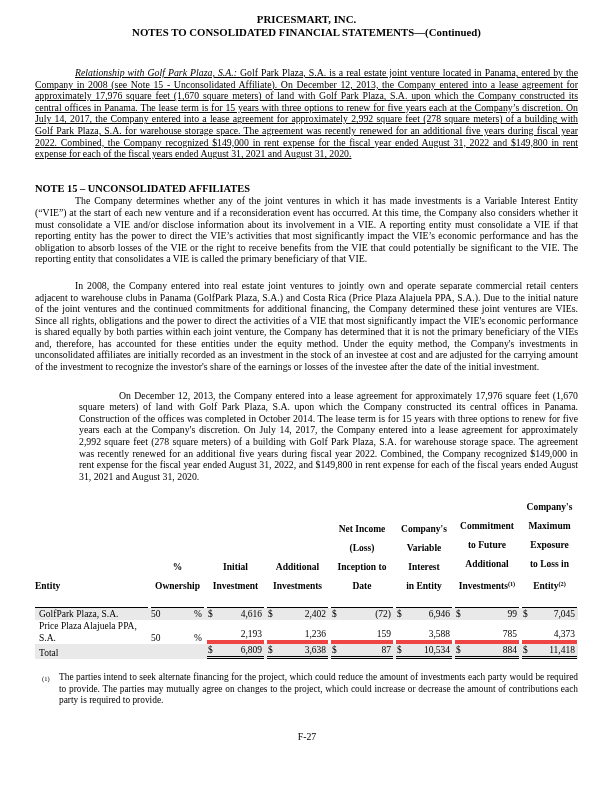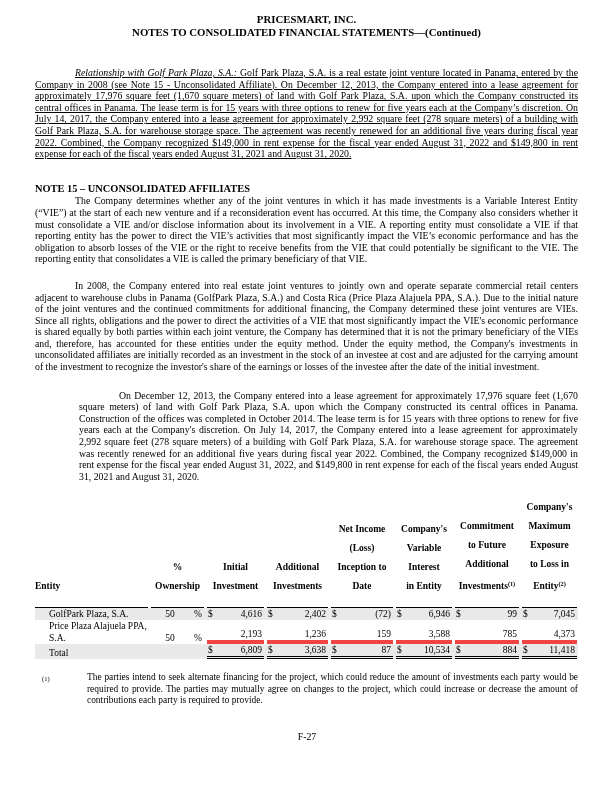--- a/index.html
+++ b/index.html
@@ -37,31 +37,31 @@
     white-space: pre-line;
     line-height: 19px;
     padding-bottom: 11px;
   }
   .hw.ent-hw { text-align: left; margin-left: 0; }
   .hsup { font-size: 6.3px; vertical-align: 3px; font-weight: bold; }
   .cw { margin: 0 1px 0 2px; line-height: 12px; }
   .m { display: flex; justify-content: space-between; }
   .m .d { padding-left: 1px; }
   .m .v { flex: 1; text-align: right; padding-right: 2px; }
-  .ent-c { white-space: pre-line; margin-left: 0; padding-left: 14px; }
+  .ent-c { white-space: pre-line; margin-left: 0; padding-left: 4px; }
   .own-c { display: flex; }
-  .own-c .ov { flex: 1; text-align: center; }
+  .own-c .ov { flex: 1; text-align: left; }
   .own-c .opct { width: 13px; text-align: right; padding-right: 2px; }
   tr.shade td { background: #e9e9e9; }
   tr.mid td.mny .cw { border-bottom: 4px solid #ef4444; }
   tr.total td.mny .cw { border-bottom: 3px double #000; }
 
   
   .footnotes { margin-top: 13px; font-size: 9.4px; line-height: 11.4px; }
-  .footnote { display: flex; margin-top: 4px; gap: 28px; }
+  .footnote { display: flex; margin-top: 4px; }
   .fn-marker { width: 24px; flex: 0 0 24px; font-size: 6.5px; vertical-align: super; padding-top: 1px; padding-left: 7px; box-sizing: border-box; }
   .fn-text { flex: 1; text-align: justify; }
 
   .page-number { position: absolute; left: 0; right: 0; top: 731px; text-align: center; font-size: 9.8px; }
 </style>
 </head>
 <body>
 
 <div class="page">
 

